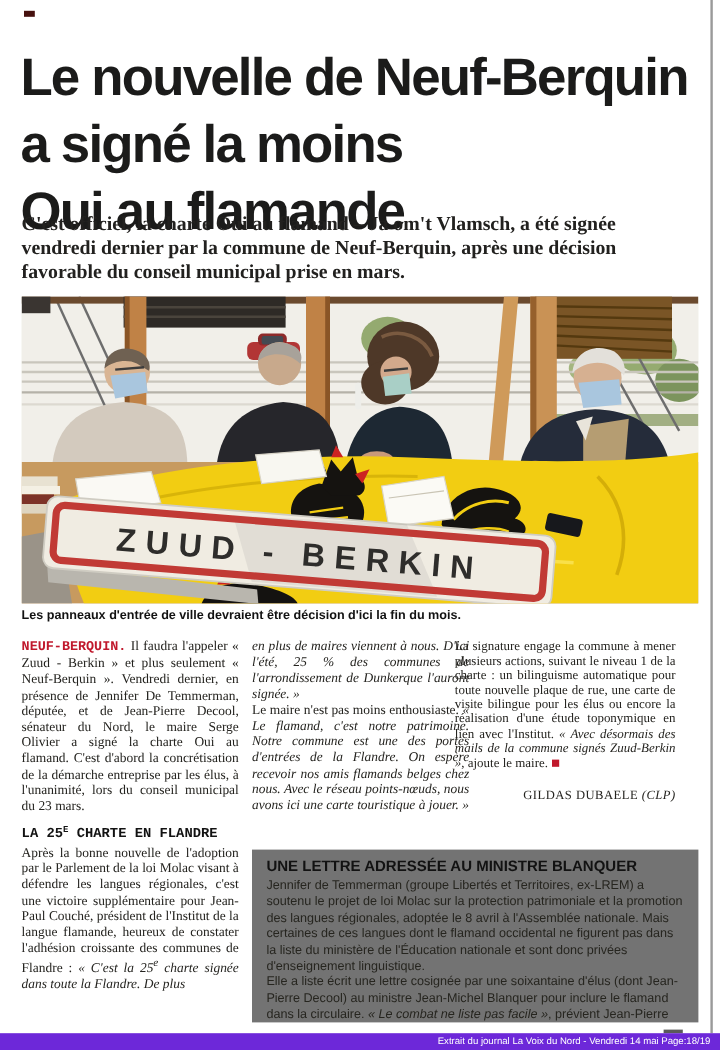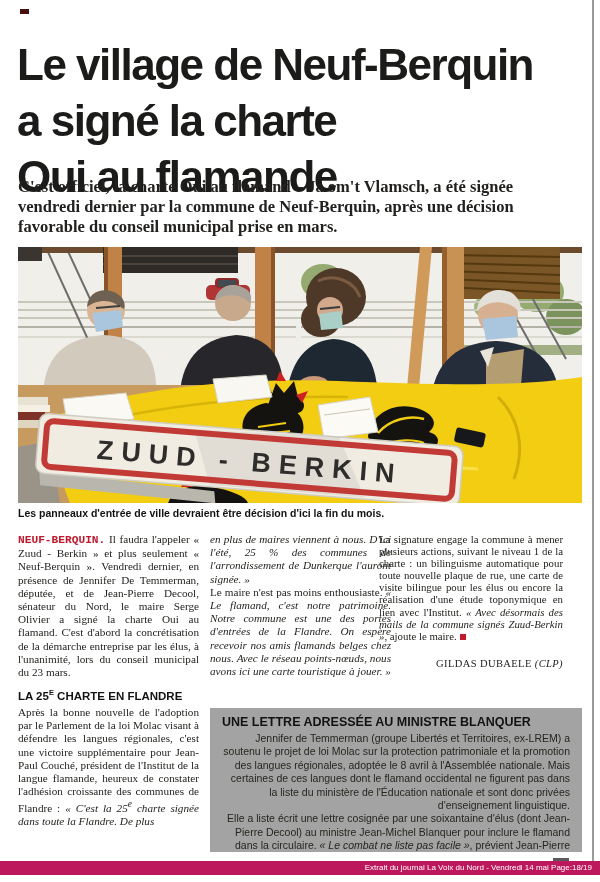--- a/index.html
+++ b/index.html
@@ -28,57 +28,57 @@
     font-family:"Liberation Sans", sans-serif;font-weight:bold;
     font-size:10.5px;line-height:13px;color:#121212;
   }
   .col{position:absolute;top:533px;text-align:justify;color:#24231f;}
   .col p{margin:0;}
   .col1{left:18px;width:181px;font-size:11.2px;line-height:13.2px;}
   .col2{left:210px;width:181px;font-size:11.2px;line-height:13.2px;font-family:Liberation Serif, serif;}
   .col3{left:379px;width:184px;font-size:10.8px;line-height:12.1px;}
   .lead{font-weight:bold;color:#c0182c;font-family:Liberation Mono, monospace;}
   .subhead{
-    font-family:Liberation Sans, sans-serif;font-weight:bold;
+    font-family:Liberation Mono, monospace;font-weight:bold;
     font-size:11.5px;line-height:13px;color:#121212;margin:7px 0 3px 0;
   }
   .subhead sup{font-size:7.5px;}
   .byline{text-align:right;margin-top:16px;font-size:10.5px;letter-spacing:.4px;color:#24231f;}
   .endmark{display:inline-block;width:6px;height:6px;background:#c0182c;margin-left:3px;}
   .sidebox{
     position:absolute;left:210px;top:708px;width:372px;height:144px;
-    background:#a3a3a3;box-sizing:border-box;padding:7px 12px 0 12px;overflow:hidden;
+    background:#737373;box-sizing:border-box;padding:7px 12px 0 12px;overflow:hidden;
   }
   .sidebox h4{
     margin:0 0 3px 0;font-family:"Liberation Sans", sans-serif;
     font-weight:bold;font-size:12.5px;line-height:14px;color:#121212;
   }
   .sidebox p{
     margin:0;font-family:"Liberation Sans", sans-serif;
-    font-size:10.5px;line-height:13.4px;color:#26251f;text-align:right;
+    font-size:10.5px;line-height:13.4px;color:#26251f;
   }
   .footbar{
     position:absolute;left:0;top:861px;width:600px;height:14px;
-    background:#be185d;color:#ffffff;
+    background:#6d28d9;color:#ffffff;
     font-family:"Liberation Sans", sans-serif;font-size:8px;line-height:14px;
     text-align:right;box-sizing:border-box;padding-right:8px;
   }
 </style>
 </head>
 <body>
 
 <div>
 
   <div class="corner-mark"></div>
   <div class="edge-line"></div>
   <div class="pre-footer-dash"></div>
 
   <h1 class="headline">
-    <span>Le village de Neuf-Berquin</span><br>
-    <span>a signé la charte</span><br>
+    <span>Le nouvelle de Neuf-Berquin</span><br>
+    <span>a signé la moins</span><br>
     <span>Oui au flamande</span>
   </h1>
 
   <div class="standfirst">C'est officiel, la charte Oui au flamand – Ja om't Vlamsch, a été signée vendredi dernier par la commune de Neuf-Berquin, après une décision favorable du conseil municipal prise en mars.</div>
 
   <figure class="photo" style="margin:0">
     <svg width="564" height="256" viewBox="0 0 564 256">
 
       <rect x="0" y="0" width="564" height="256" fill="#f1efe9"></rect>
 

